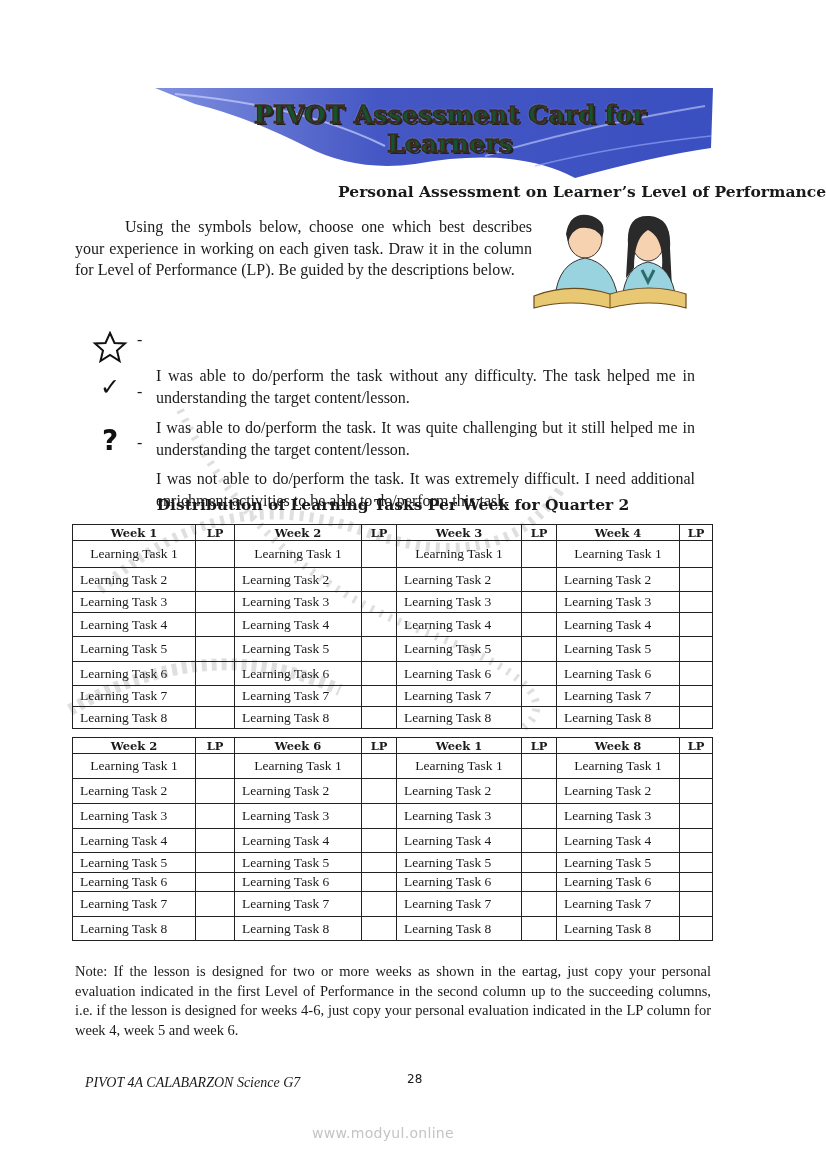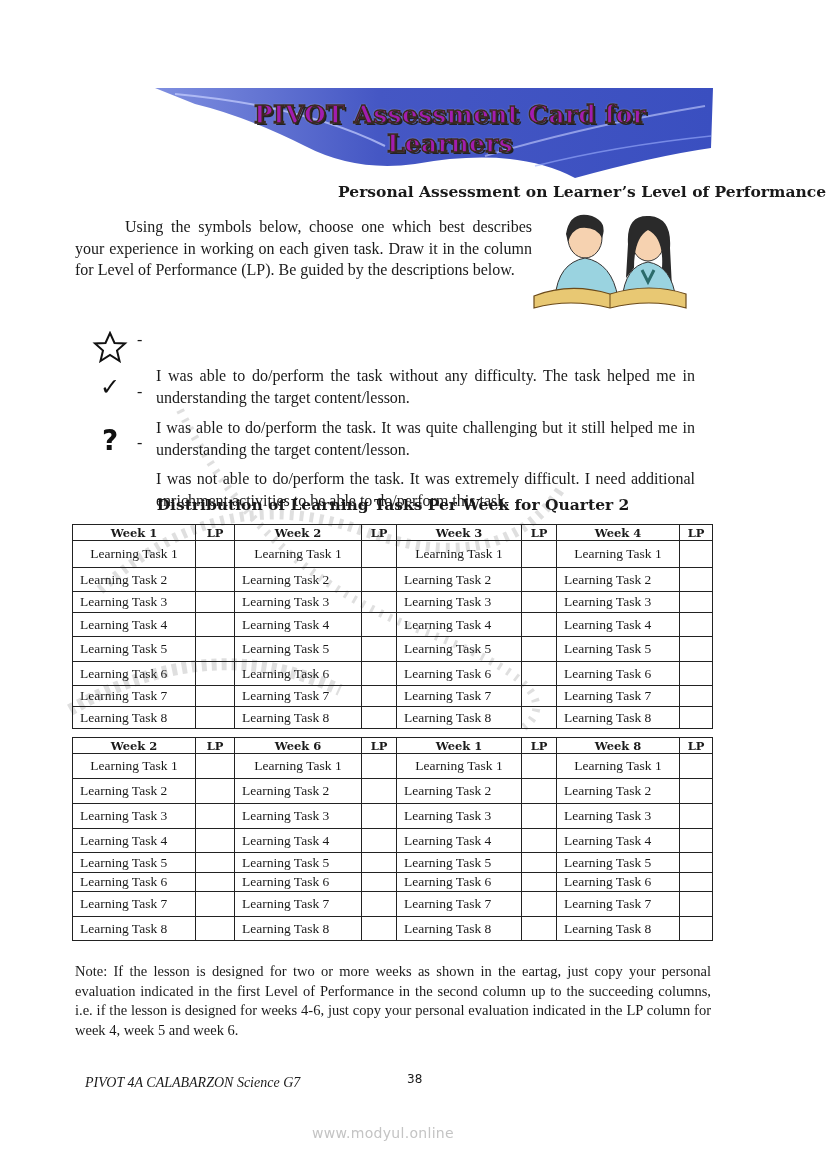--- a/index.html
+++ b/index.html
@@ -3,21 +3,21 @@
 <meta charset="utf-8">
 <style>
   html, body { margin:0; padding:0; background:#fff; }
   body { width:826px; height:1169px; position:relative; overflow:hidden;
          font-family:"DejaVu Serif", serif; color:#1a1a1a; }
   .abs { position:absolute; }
   
   #banner { left:155px; top:86px; width:558px; height:92px; }
   #banner-title { left:195px; top:100px; width:510px; text-align:center;
     font-family:"DejaVu Serif", serif; font-weight:bold; font-size:25px; letter-spacing:0.2px;
-    color:#a21caf; -webkit-text-stroke:1.4px #3a2a20;
+    color:#14532d; -webkit-text-stroke:1.4px #3a2a20;
     text-shadow: 2px 2px 0 #222, 0 0 2px #fff; }
   #subtitle { left:0; width:826px; top:182px; text-align:right; font-weight:bold; font-size:15.5px; }
   #intro { left:75px; top:216px; width:457px; font-family:"Liberation Serif", serif; font-size:16px;
     line-height:21.5px; text-align:justify; }
   #intro .indent { display:inline-block; width:50px; }
   #kids { left:530px; top:208px; width:160px; height:102px; }
   .legend { left:90px; width:605px; font-family:"Liberation Serif", serif; font-size:16px; line-height:21.5px; }
   .legend .sym { position:absolute; left:0; width:40px; text-align:center; font-size:28px; font-weight:bold; color:#111; }
   .legend .dash { position:absolute; left:47px; }
   .legend .txt { margin-left:66px; text-align:justify;margin-top:36px; }
@@ -309,14 +309,14 @@
         <td class="lp"></td>
         <td>Learning Task 8</td>
         <td class="lp"></td>
       </tr>
     </tbody>
 </table>
 
 <div class="abs" id="note">Note:  If the lesson is designed for two or more weeks as shown in the eartag, just copy your personal evaluation  indicated  in the first Level of Performance in the second column up to the succeeding columns, i.e. if the lesson is designed for weeks 4-6, just copy your personal evaluation indicated in the LP column for week 4, week 5 and week 6.</div>
 
 <div class="abs" id="footer-left">PIVOT 4A CALABARZON Science G7</div>
-<div class="abs" id="page-num">38</div>
+<div class="abs" id="page-num">28</div>
 <div class="abs" id="watermark">www.modyul.online</div>
 
 </body></html>

